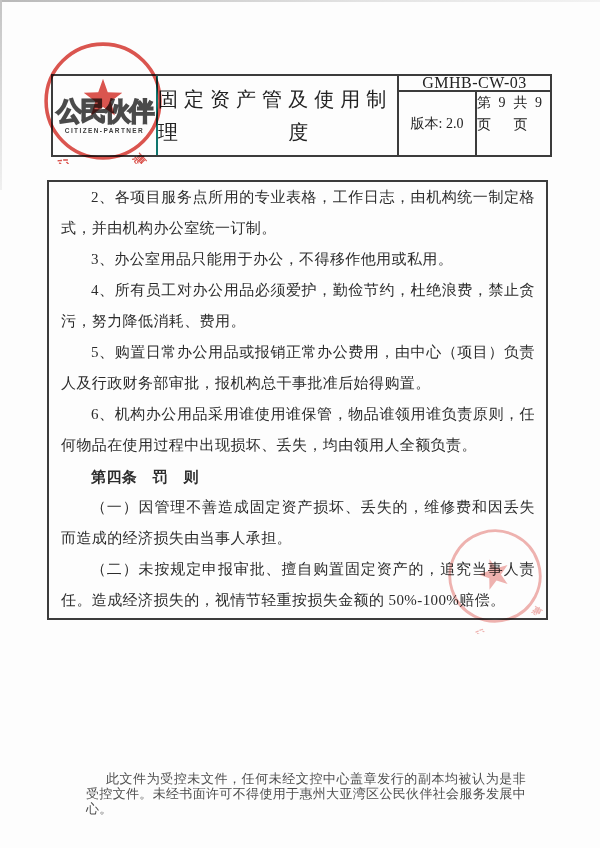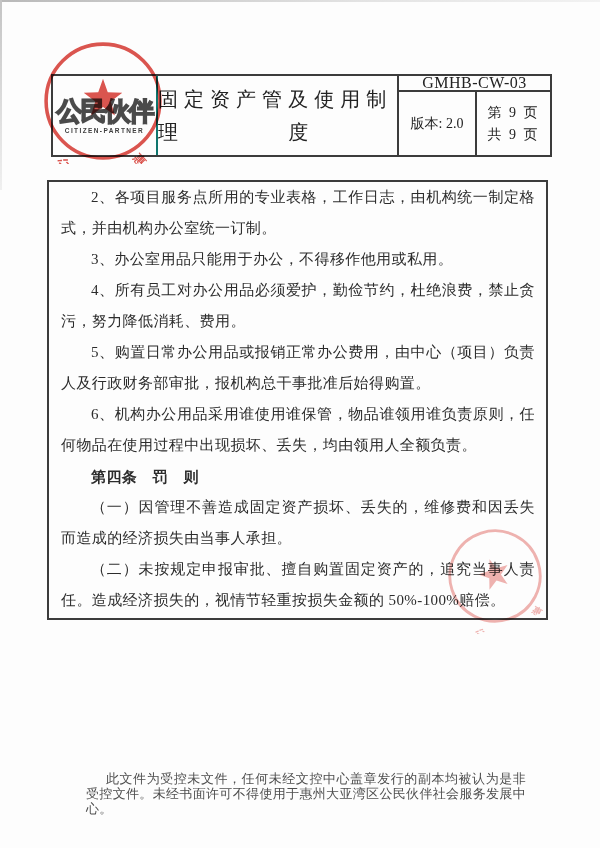--- a/index.html
+++ b/index.html
@@ -70,22 +70,22 @@
   }
   .ver-row { flex: 1; display: flex; }
   .ver-cell {
     width: 78px;
     border-right: 2px solid #3c3c3c;
     display: flex; align-items: center; justify-content: center;
     font-size: 14px; color: #222;
   }
   .page-cell {
     flex: 1;
-    display: flex; flex-direction: column;
-    align-items: center; justify-content: center;
+    display: flex; flex-direction: row;
+    justify-content: center;
     font-size: 14px; line-height: 22px; letter-spacing: 2px; color: #222;
   }
 
   
   .body-box {
     position: absolute; left: 47px; top: 180px;
     width: 501px; height: 440px;
     border: 2px solid #3c3c3c;
     padding: 0 11px 0 12px;
     font-size: 15px; letter-spacing: 0.4px; line-height: 31px;

